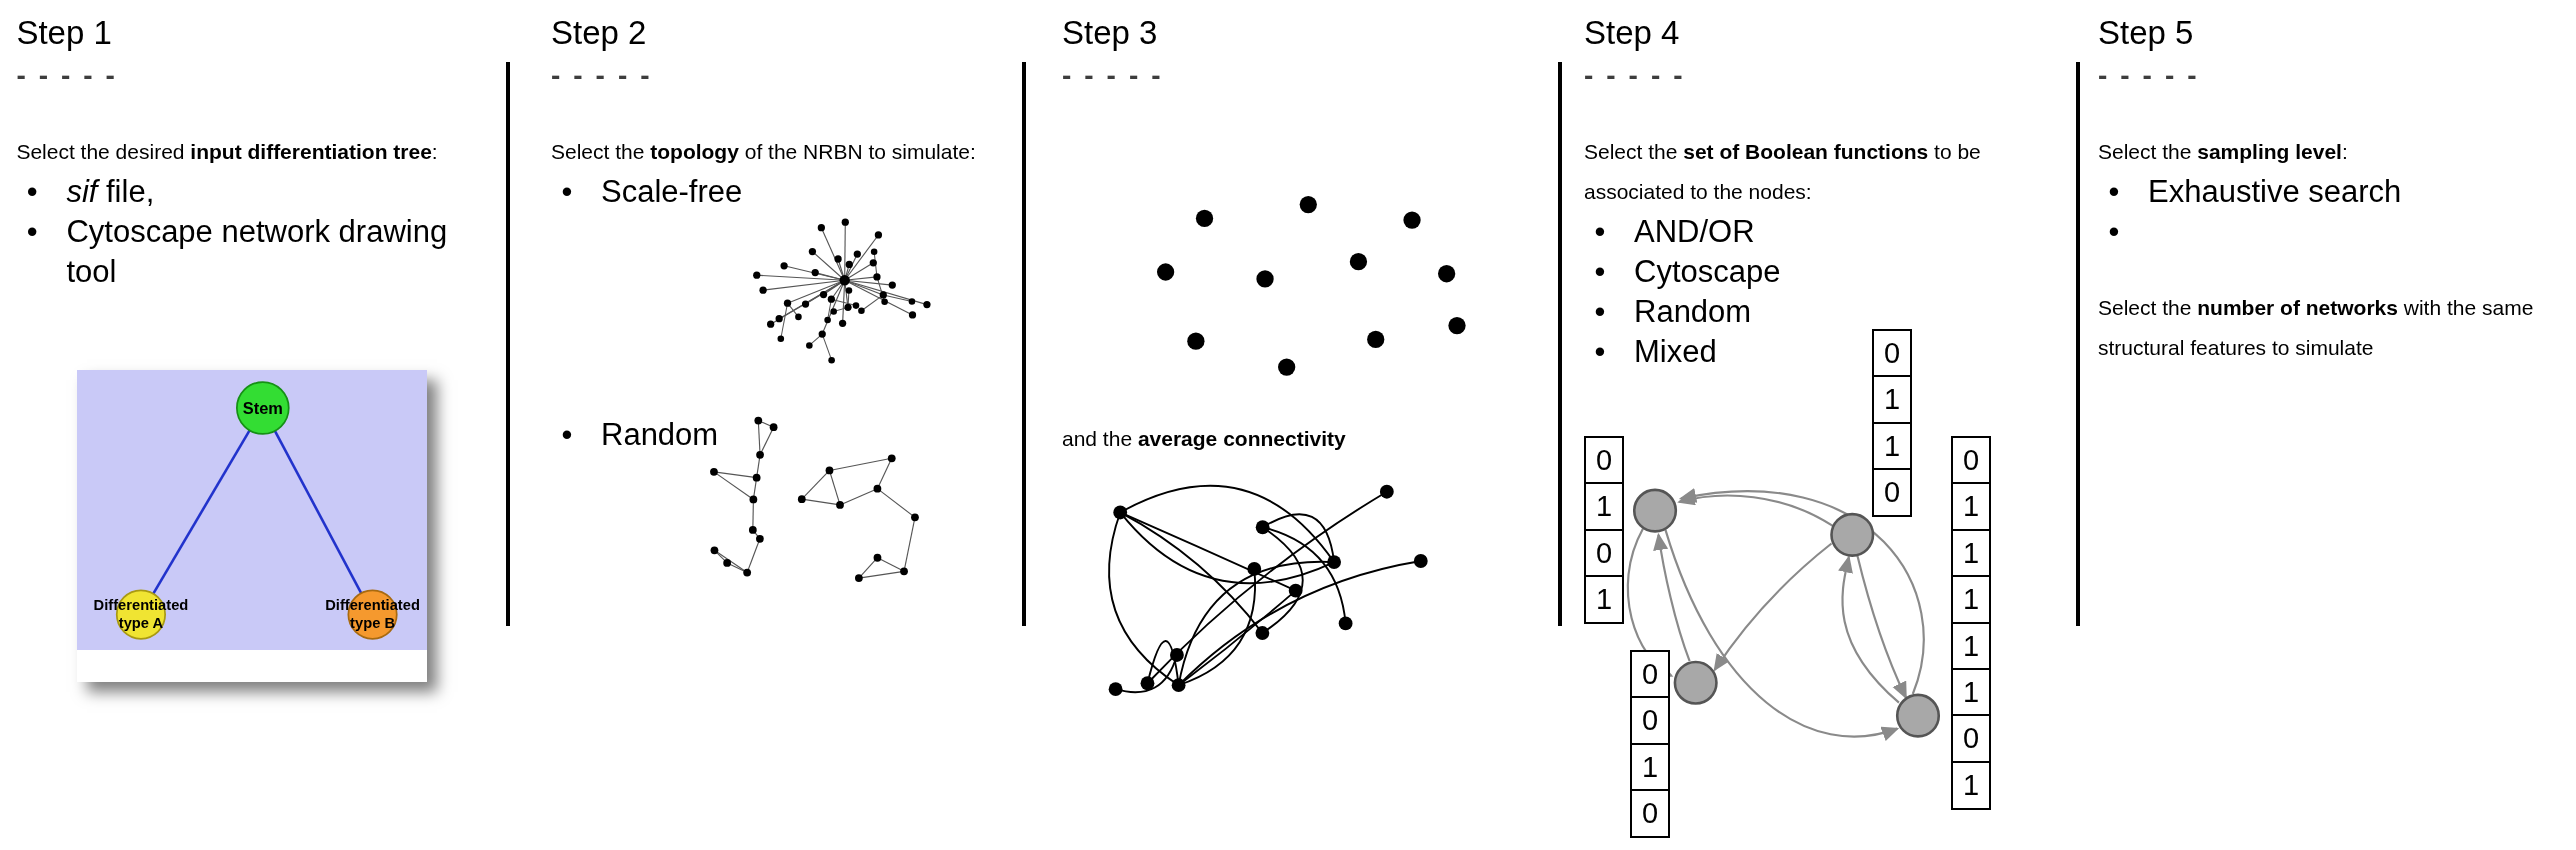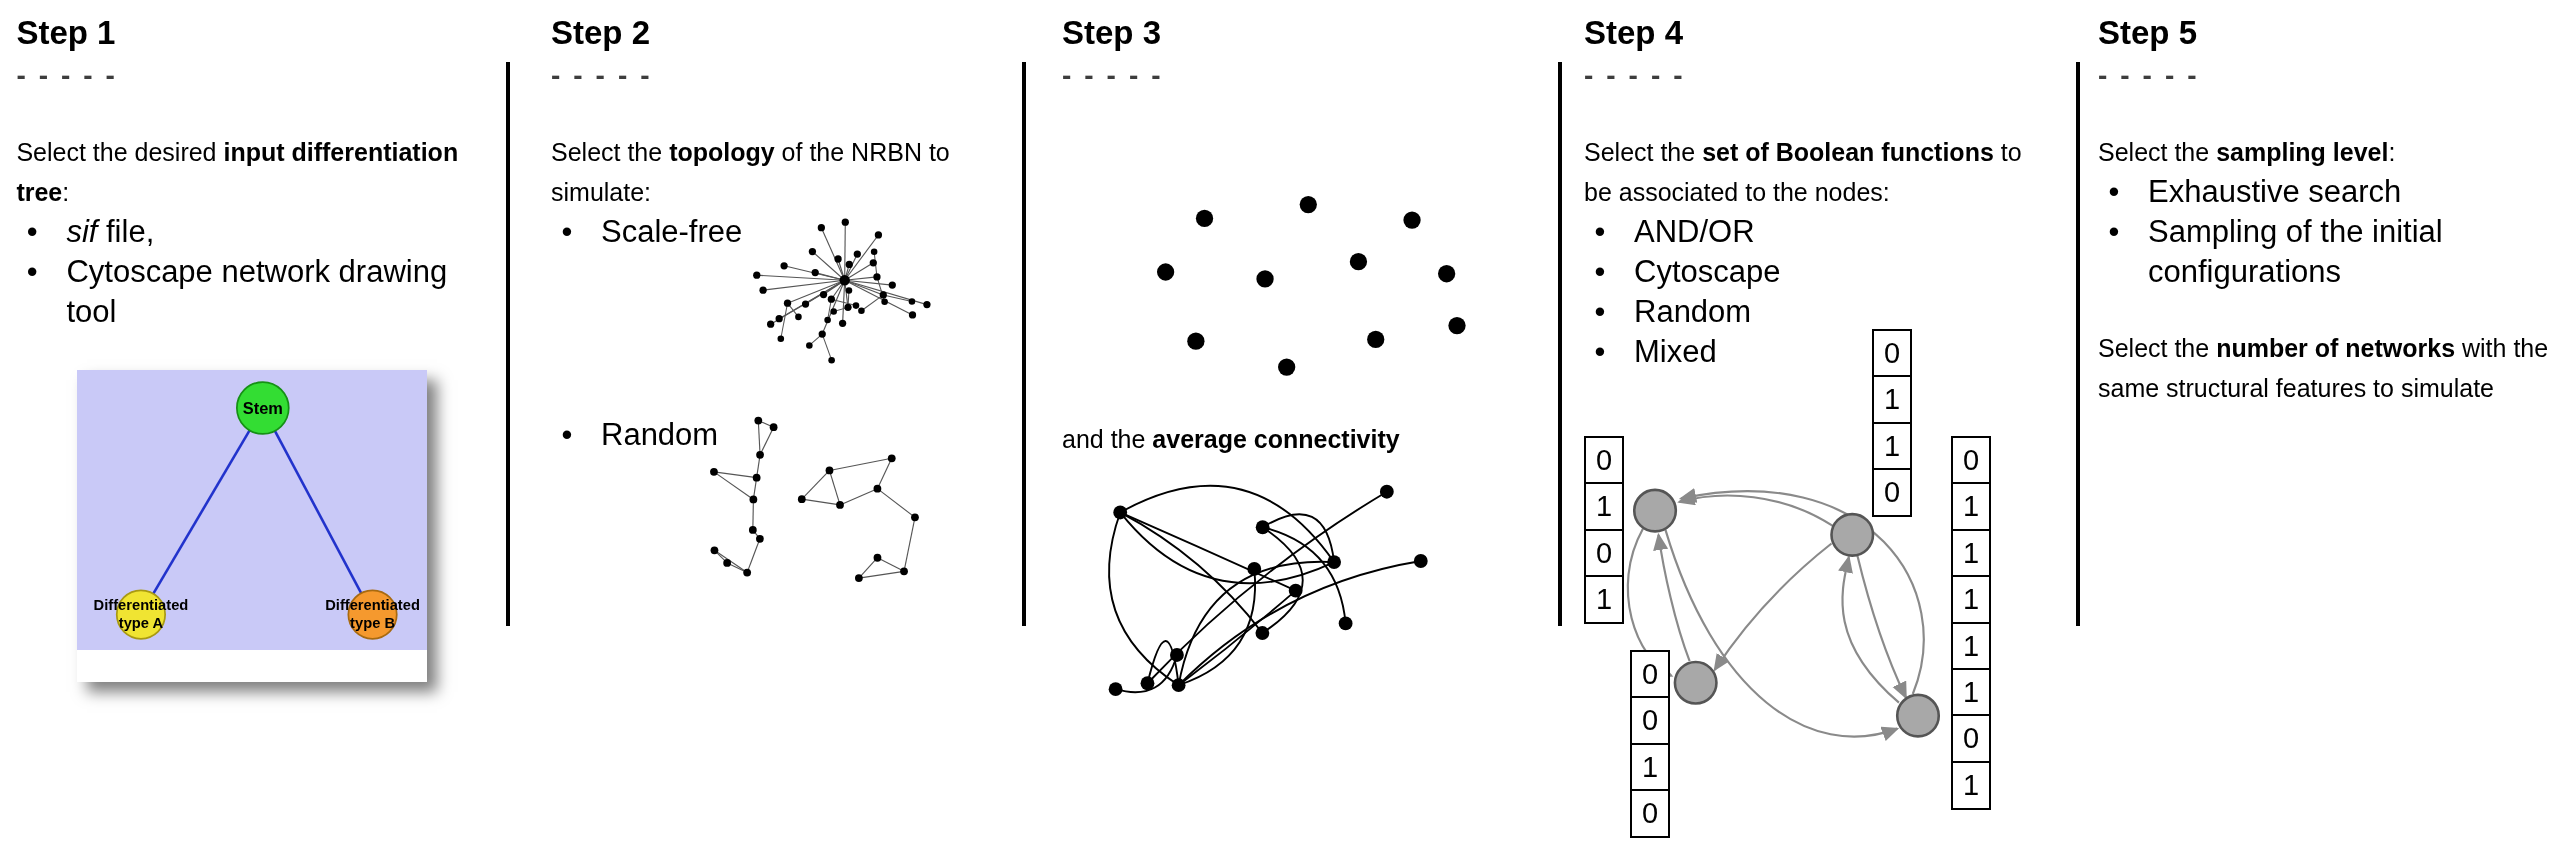--- a/index.html
+++ b/index.html
@@ -1,21 +1,21 @@
 <!DOCTYPE html>
 <html style="--dash: #3d3d3d; --divider: #000000; --tree-bg: #c9c9f7; --stem-node: #33dd33; --type-a-node: #f0e432; --type-b-node: #f5992e; --tree-edge: #2233cc; --network-dot: #000000; --bool-node-fill: #a8a8a8; --bool-node-stroke: #555555; --bool-edge: #8a8a8a; --table-border: #000000;font-size:14px"><head>
 <meta charset="utf-8">
 <style>
   *{box-sizing:border-box;margin:0;padding:0}
   html,body{width:2576px;height:851px;background:#ffffff;font-family:"Liberation Sans",sans-serif;color:#000;overflow:hidden}
   body{position:relative}
   .col{position:absolute;top:0;height:851px}
-  .h{font-size:33px;font-weight:bold;line-height:42px;margin-top:12px}
+  .h{font-size:33px;font-weight:normal;line-height:42px;margin-top:12px}
   .dashes{font-size:28px;font-weight:bold;letter-spacing:2.6px;color:var(--dash,#3d3d3d);margin-top:5.2px;line-height:33px}
-  .para{font-size:25px;line-height:40px}
+  .para{font-size:21px;line-height:40px}
   .mt{margin-top:40px}
   .brow{display:flex;font-size:31px;line-height:40px}
   .bm{flex:0 0 50px;padding-left:10.4px}
   .bt{flex:1}
   .vline{position:absolute;top:62px;height:564px;width:3.5px;background:var(--divider,#000)}
   .abs{position:absolute}
   .ttable{position:absolute;z-index:3}
   .tcell{width:40px;height:49px;border:2.6px solid var(--table-border,#000);background:#fff;display:flex;align-items:center;justify-content:center;font-size:29px}
   .tcell + .tcell{margin-top:-2.6px}
   .tree-wrap{position:absolute;left:61px;top:370px;width:350px;height:312px;box-shadow:10.4px 10.4px 14px rgba(0,0,0,.5)}
@@ -341,17 +341,16 @@
 <div class="col" style="left:2098px;width:467px">
   <div class="h">Step 5</div>
   <div class="dashes">- - - - -</div>
   <p class="para mt"><span>Select the </span><b>sampling level</b><span>:</span></p>
   <div class="brow">
     <span class="bm">•</span>
     <span class="bt">Exhaustive search</span>
   </div>
   <div class="brow">
     <span class="bm">•</span>
-    <span class="bt">Sampling of the initial configurations</span>
   </div>
   <p class="para" style="margin-top:36px"><span>Select the </span><b>number of networks</b><span> with the same structural features to simulate</span></p>
 </div>
 
 
 </body></html>

